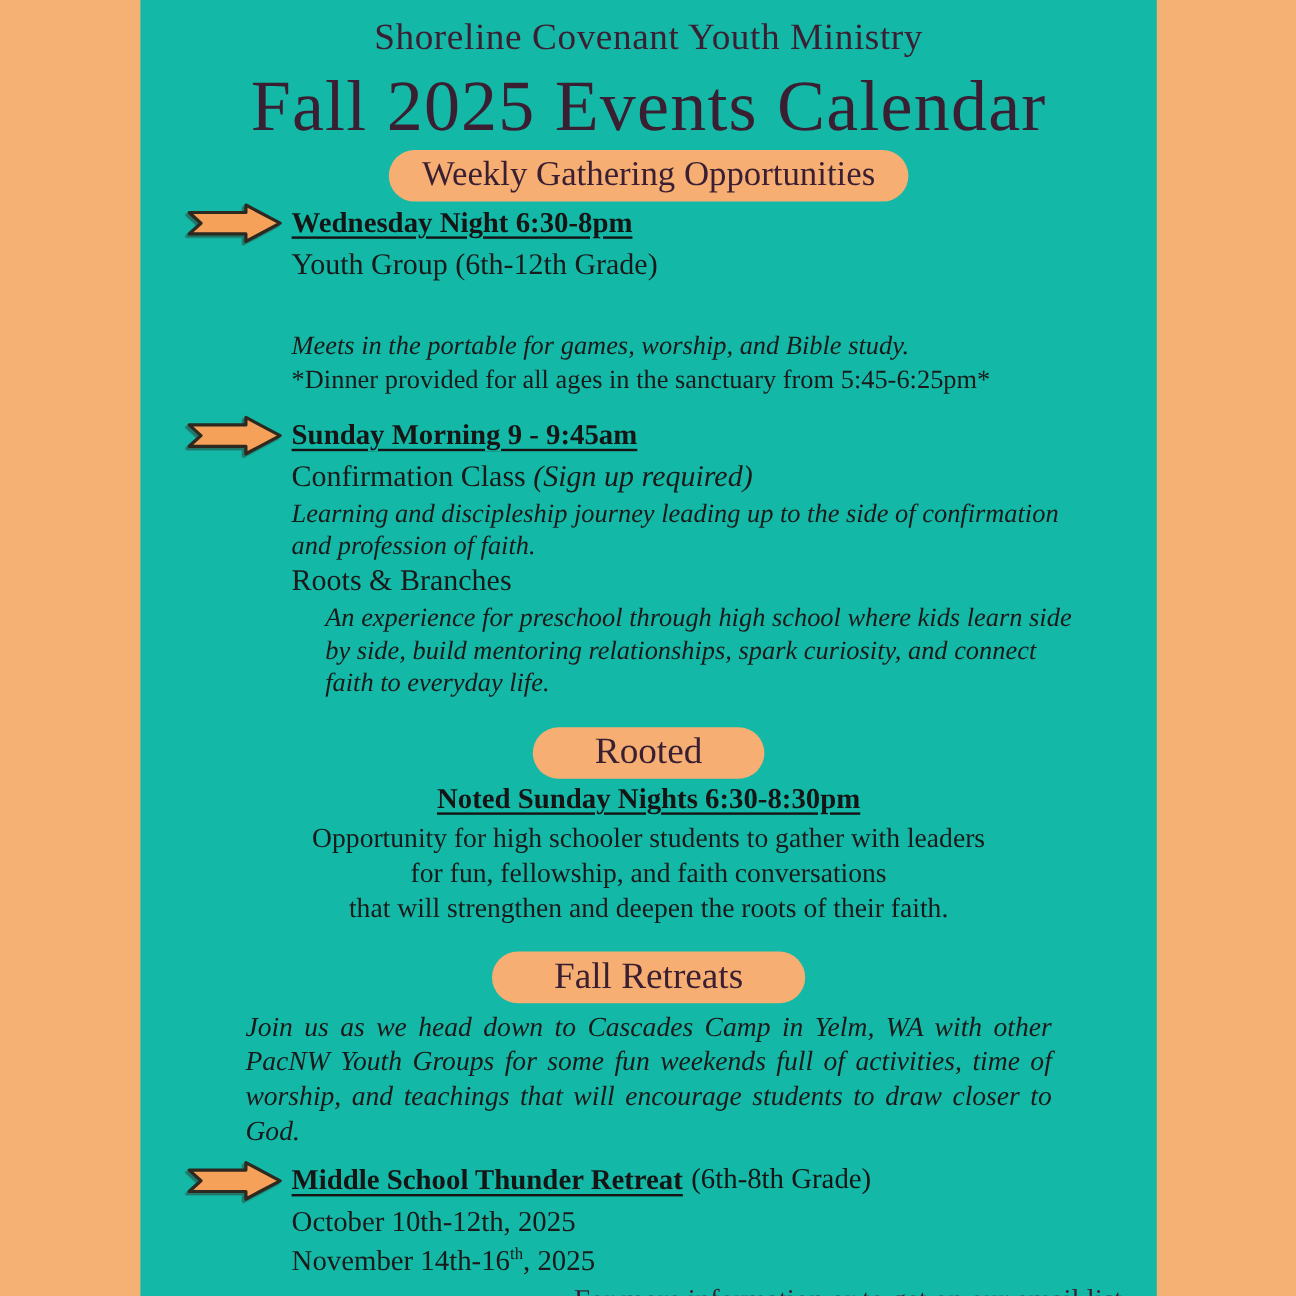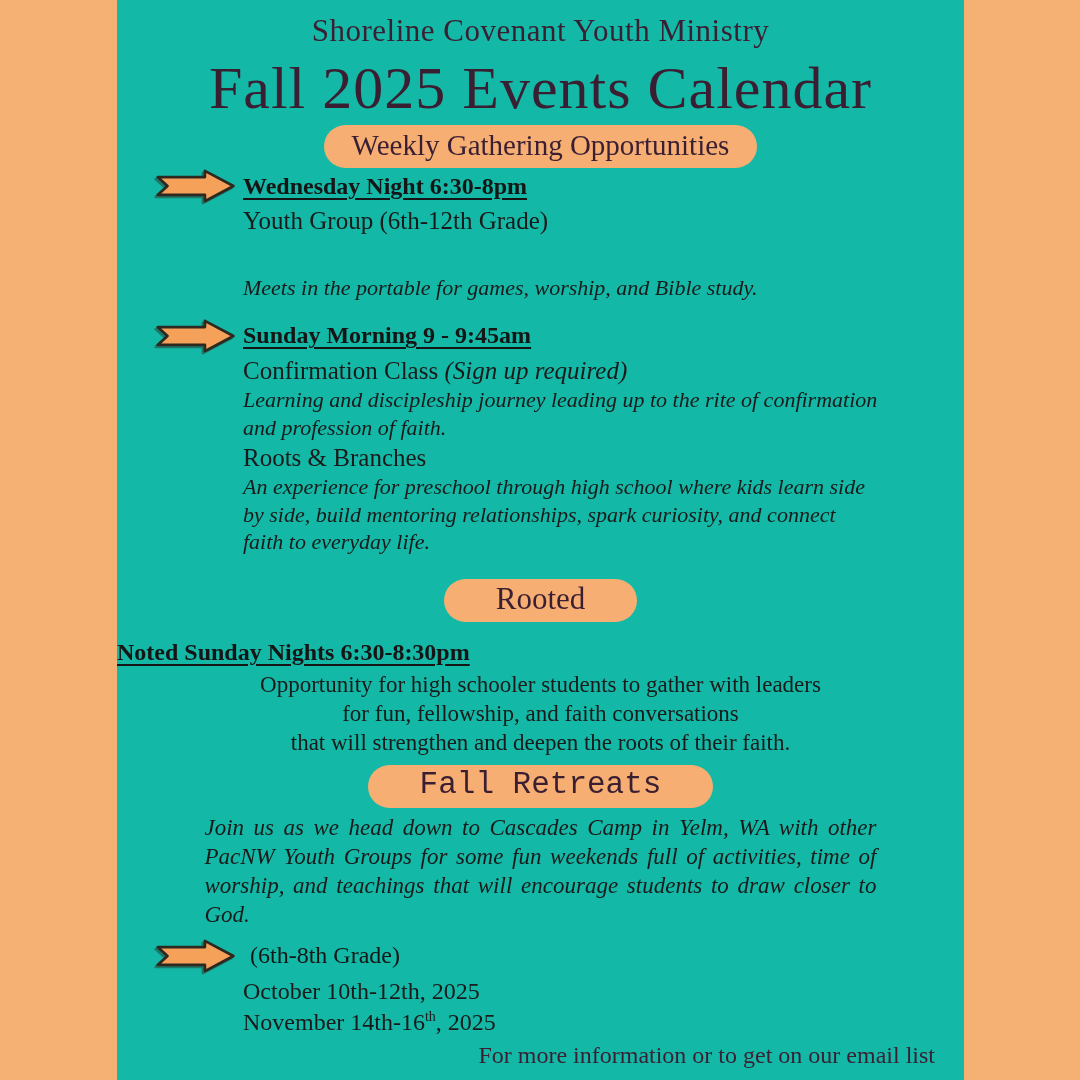--- a/index.html
+++ b/index.html
@@ -92,39 +92,40 @@
   .program-line { font-size: 25px; color: #1a1a1a; line-height: 1.18; margin-top: 2px; }
   .program-note { font-style: italic; }
   .detail { font-size: 22px; color: #1a1a1a; line-height: 1.24; }
   .detail.italic { font-style: italic; margin-top: 39px; }
   .detail.para { max-width: 648px; margin-top: 1px; }
   .gap-after-sec1 { margin-top: 2px; }
 
   .mt-sec2 { margin-top: 16px; }
 
   .center-heading {
+    text-align: center;
     font-weight: bold;
     font-size: 24px;
     color: #151515;
     text-decoration: underline;
     text-decoration-thickness: 2px;
     text-underline-offset: 4px;
-    margin-top: 16px;
+    margin-top: 3px;
     line-height: 1.2;
   }
   .center-para {
     text-align: center;
     font-size: 23px;
     color: #1a1a1a;
     line-height: 1.27;
     margin-top: 3px;
   }
 
   .mt-pill-rooted { margin-top: 24px; }
-  .mt-pill-retreats { margin-top: 8px; font-family: Liberation Mono, monospace; }
+  .mt-pill-retreats { margin-top: 22px; }
 
   .intro-para {
     width: 672px;
     margin: 6px auto 0 auto;
     font-style: italic;
     font-size: 23px;
     color: #1a1a1a;
     line-height: 1.26;
     text-align: justify;
     text-align-last: justify;
@@ -163,38 +164,39 @@
       <span class="arrow-icon-wrap">
         <svg viewBox="0 0 92 40" width="82" height="36">
           <polygon points="3,10 56,10 56,3 88,20 56,37 56,30 3,30 14,20" fill="#F5A159" stroke="#2D2820" stroke-width="3" stroke-linejoin="round"></polygon>
         </svg>
       </span>
       <span class="section-heading">Wednesday Night 6:30-8pm</span>
     </div>
     <div class="section-body">
       <div class="program-line">Youth Group (6th-12th Grade)</div>
       <div class="detail italic gap-after-sec1">Meets in the portable for games, worship, and Bible study.</div>
+      <div class="detail">*Dinner provided for all ages in the sanctuary from 5:45-6:25pm*</div>
     </div>
 
     <div class="arrow-row mt-sec2">
       <span class="arrow-icon-wrap">
         <svg viewBox="0 0 92 40" width="82" height="36">
           <polygon points="3,10 56,10 56,3 88,20 56,37 56,30 3,30 14,20" fill="#F5A159" stroke="#2D2820" stroke-width="3" stroke-linejoin="round"></polygon>
         </svg>
       </span>
       <span class="section-heading">Sunday Morning 9 - 9:45am</span>
     </div>
     <div class="section-body">
       <div class="program-line">
         <span>Confirmation Class</span>
         <span class="program-note">(Sign up required)</span>
       </div>
-      <div class="detail italic para">Learning and discipleship journey leading up to the rite of confirmation and profession of faith.</div>
+      <div class="detail italic para">Learning and discipleship journey leading up to the side of confirmation and profession of faith.</div>
       <div class="program-line">Roots &amp; Branches</div>
-      <div class="detail italic para" style="max-width:636px;">An experience for preschool through high school where kids learn side by side, build mentoring relationships, spark curiosity, and connect faith to everyday life.</div>
+      <div class="detail italic para" style="max-width:636px;margin-left:28px;">An experience for preschool through high school where kids learn side by side, build mentoring relationships, spark curiosity, and connect faith to everyday life.</div>
     </div>
 
     <div class="badge-row mt-pill-rooted">
       <span class="badge small">Rooted</span>
     </div>
     <div class="center-heading">Noted Sunday Nights 6:30-8:30pm</div>
     <div class="center-para">
       <div>Opportunity for high schooler students to gather with leaders</div>
       <div>for fun, fellowship, and faith conversations</div>
       <div>that will strengthen and deepen the roots of their faith.</div>
@@ -204,20 +206,21 @@
       <span class="badge small">Fall Retreats</span>
     </div>
     <div class="intro-para">Join us as we head down to Cascades Camp in Yelm, WA with other PacNW Youth Groups for some fun weekends full of activities, time of worship, and teachings that will encourage students to draw closer to God.</div>
 
     <div class="arrow-row retreat-row">
       <span class="arrow-icon-wrap">
         <svg viewBox="0 0 92 40" width="82" height="36">
           <polygon points="3,10 56,10 56,3 88,20 56,37 56,30 3,30 14,20" fill="#F5A159" stroke="#2D2820" stroke-width="3" stroke-linejoin="round"></polygon>
         </svg>
       </span>
+      <span class="section-heading">Middle School Thunder Retreat</span>
       <span class="heading-extra">(6th-8th Grade)</span>
     </div>
     <div class="retreat-date">October 10th-12th, 2025</div>
 
     <div class="retreat-date">
       <span>November 14th-16</span><sup>th</sup><span>, 2025</span>
     </div>
 
     <div class="footer">
       <div>For more information or to get on our email list</div>

